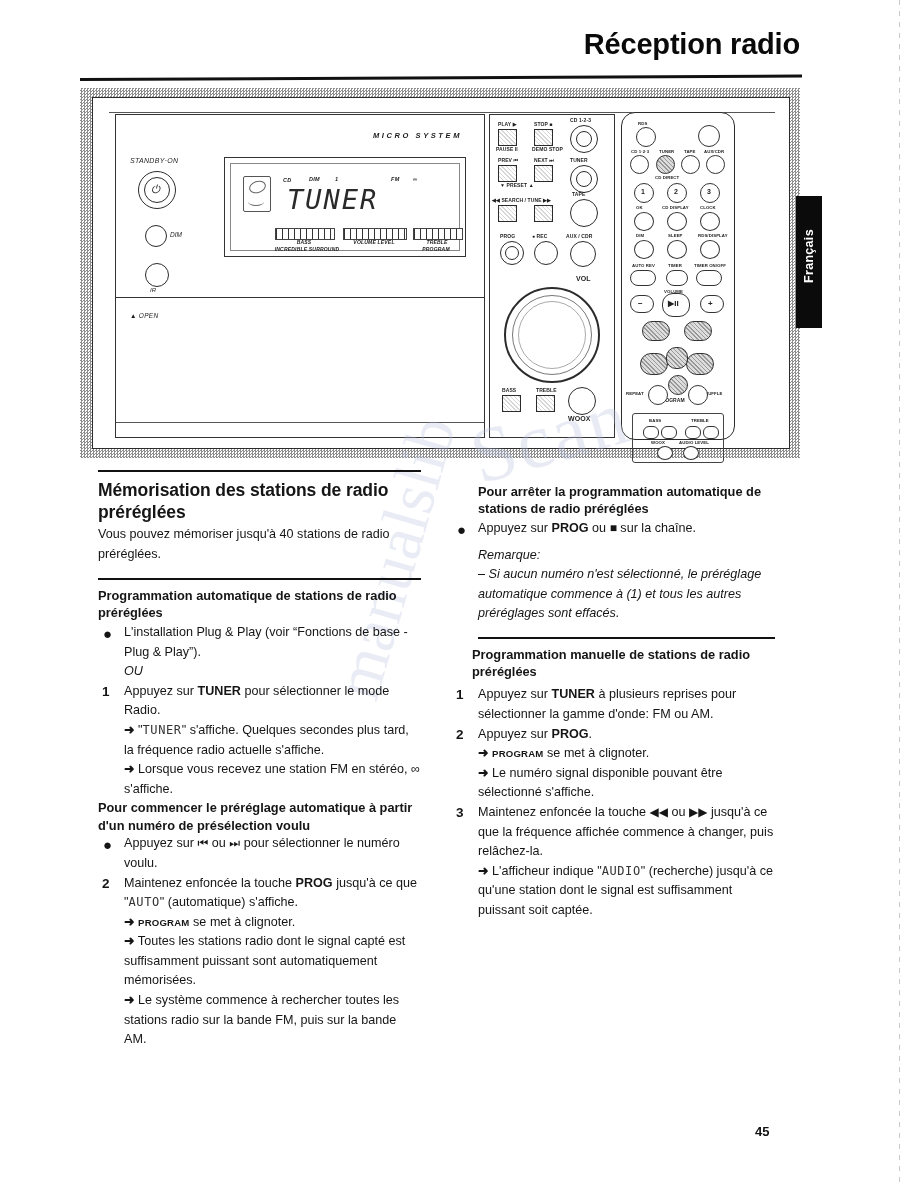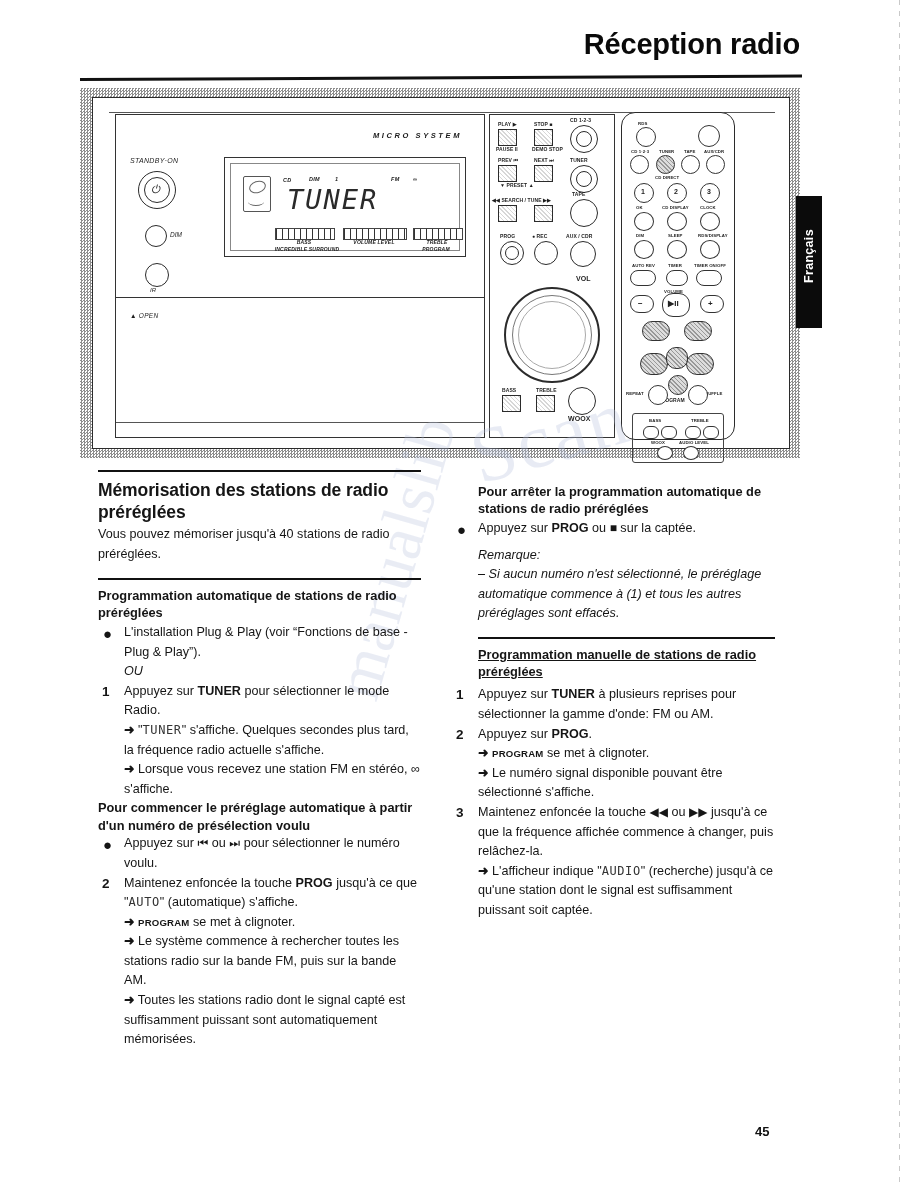--- a/index.html
+++ b/index.html
@@ -349,46 +349,46 @@
 
     <div class="li">
       <span class="mk dot">●</span>
       <span>Appuyez sur </span><span class="glyph">⏮</span><span> ou </span><span class="glyph">⏭</span><span> pour sélectionner le numéro voulu.</span>
     </div>
 
     <div class="li">
       <span class="mk">2</span>
       <span>Maintenez enfoncée la touche </span><span class="b">PROG</span><span> jusqu'à ce que "</span><span class="lcdfont">AUTO</span><span>" (automatique) s'affiche.</span>
       <div><span class="arrow">➜</span> <span class="bsm">PROGRAM</span><span> se met à clignoter.</span></div>
+      <div><span class="arrow">➜</span><span> Toutes les stations radio dont le signal capté est suffisamment puissant sont automatiquement mémorisées.</span></div>
       <div><span class="arrow">➜</span><span> Le système commence à rechercher toutes les stations radio sur la bande FM, puis sur la bande AM.</span></div>
-      <div><span class="arrow">➜</span><span> Toutes les stations radio dont le signal capté est suffisamment puissant sont automatiquement mémorisées.</span></div>
     </div>
   </div>
 
   <div class="col colR">
     <div class="li" style="padding-left:26px;">
     </div>
 
     <div class="gap"></div>
     <h2 class="sub" style="margin-left:26px;">Pour arrêter la programmation automatique de stations de radio préréglées</h2>
 
     <div class="li">
       <span class="mk dot">●</span>
-      <span>Appuyez sur </span><span class="b">PROG</span><span> ou </span><span class="glyph">■</span><span> sur la captée.</span>
+      <span>Appuyez sur </span><span class="b">PROG</span><span> ou </span><span class="glyph">■</span><span> sur la chaîne.</span>
     </div>
 
     <div class="gap-s"></div>
     <div style="margin-left:26px;">
       <p class="note">Remarque:</p>
       <p class="note">–  Si aucun numéro n'est sélectionné, le préréglage automatique commence à (1) et tous les autres préréglages sont effacés.</p>
     </div>
 
     <div class="gap"></div>
     <div class="secrule" style="margin-left:26px;"></div>
-    <h2 class="sub" style="margin-left:26px;text-decoration:underline;">Programmation manuelle de stations de radio préréglées</h2>
+    <h2 class="sub" style="margin-left:20px;">Programmation manuelle de stations de radio préréglées</h2>
     <div class="gap-xs"></div>
 
     <div class="li">
       <span class="mk">1</span>
       <span>Appuyez sur </span><span class="b">TUNER</span><span> à plusieurs reprises pour sélectionner la gamme d'onde: FM ou AM.</span>
     </div>
 
     <div class="li">
       <span class="mk">2</span>
       <span>Appuyez sur </span><span class="b">PROG</span><span>.</span>

